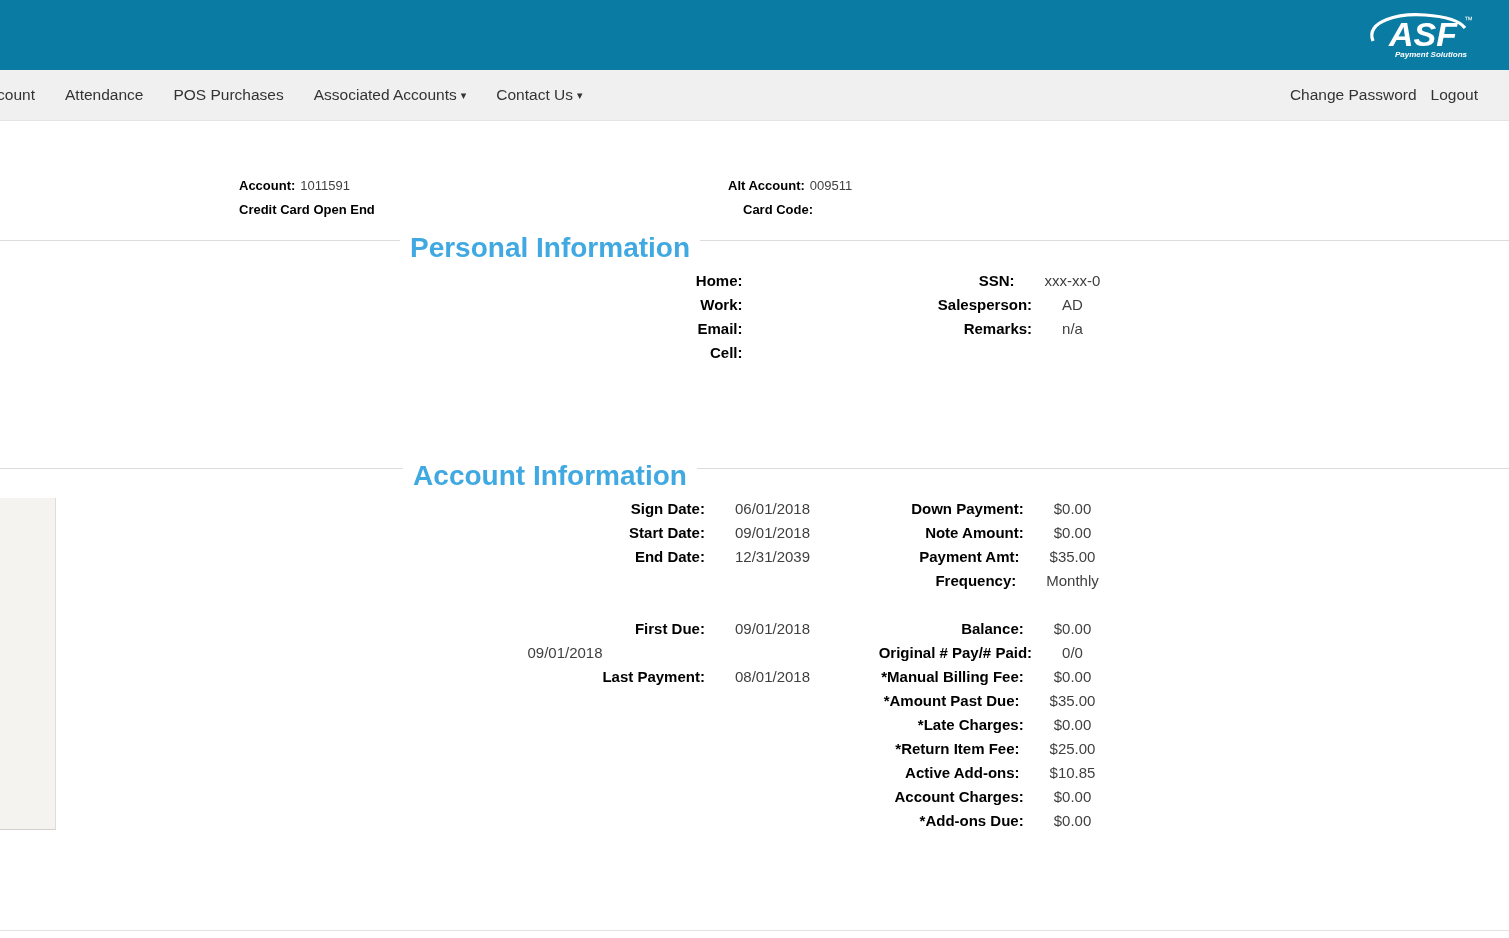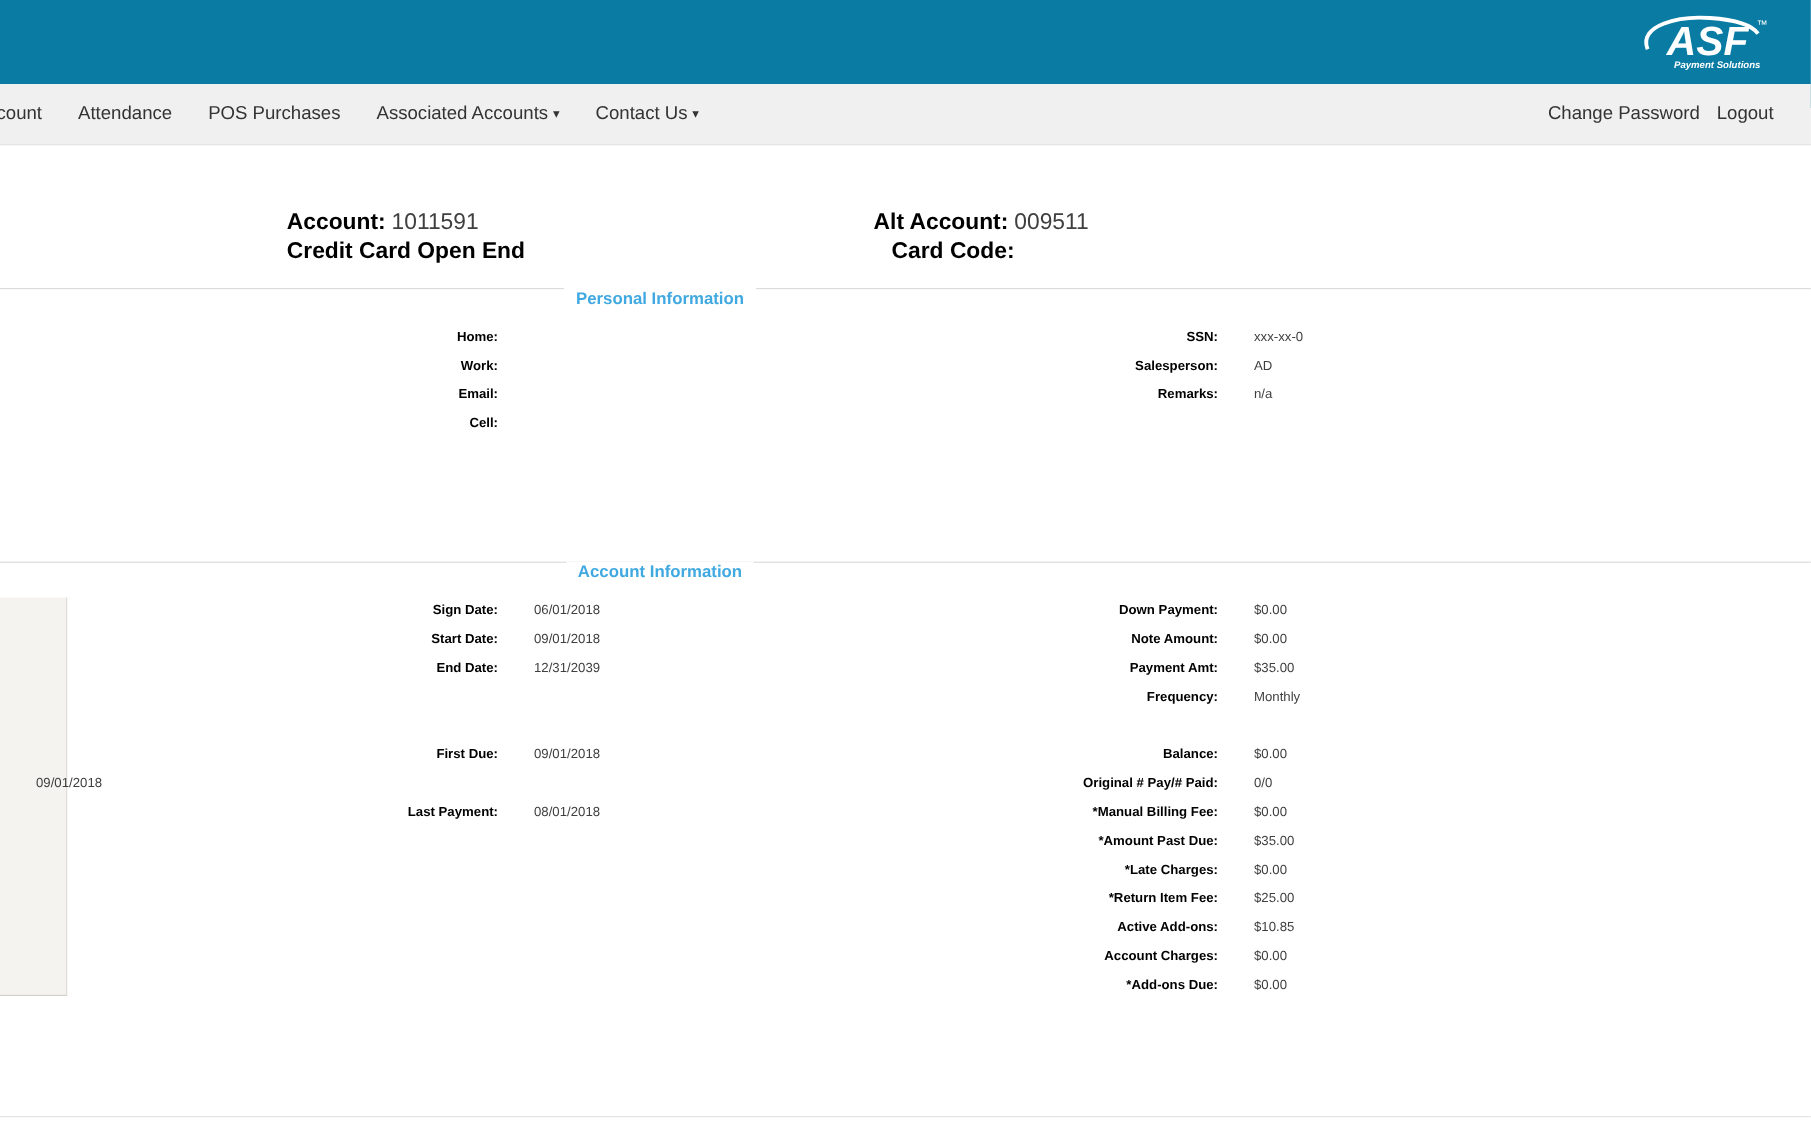--- a/index.html
+++ b/index.html
@@ -15,42 +15,42 @@
     position:absolute;top:70px;left:0;width:100%;height:50px;background:#f0f0f0;
     border-bottom:1px solid #e4e4e4;display:flex;justify-content:space-between;
     align-items:center;font-size:15.5px;color:#333333;
   }
   .nav-left{display:flex;align-items:center;gap:30px;}
   .nav-right{display:flex;align-items:center;gap:14px;padding-right:31px;}
   .nav-item{cursor:pointer;white-space:nowrap;}
   .nav-left .nav-item:first-child{margin-left:-21px;}
   .caret{font-size:11px;margin-left:4px;vertical-align:1px;}
   
-  .acct-block{position:absolute;top:174px;font-size:19px;line-height:24px;color:#3f3f3f;}
+  .acct-block{position:absolute;top:174px;font-size:13px;line-height:24px;color:#3f3f3f;}
   .acct-block .line{height:24px;white-space:nowrap;}
   .b{font-weight:bold;color:#000000;}
   .acct-block .v{margin-left:5px;}
   .indent15{padding-left:15px;}
   
   .divider{position:absolute;left:0;width:100%;height:0;border-top:1px solid #dcdcdc;}
   #divider-personal{top:240px;}
   #divider-account{top:468px;}
   #divider-bottom{top:930px;border-top-color:#e3e3e3;}
   .section-title{
     position:absolute;left:0;width:1100px;text-align:center;
-    font-size:14px;font-weight:bold;color:#41a9e1;line-height:24px;
+    font-size:28px;font-weight:bold;color:#41a9e1;line-height:24px;
   }
   #title-personal{top:236px;}
   #title-account{top:464px;}
   .section-title span{background:#ffffff;padding:0 10px;}
   
   .col{position:absolute;left:0;width:1100px;}
   #personal-left,#personal-right{top:269px;}
   #account-left,#account-right{top:497px;}
-  .row{display:flex;height:24px;line-height:24px;font-size:11px;}
+  .row{display:flex;height:24px;line-height:24px;font-size:15px;justify-content:center;}
   .lbl{flex:0 0 415px;text-align:right;font-weight:bold;color:#000000;white-space:nowrap;}
   .rightcol .lbl{flex-basis:1015px;}
   .val{padding-left:30px;color:#3f3f3f;white-space:nowrap;}
   .gap24{height:24px;}
   .gap48{height:48px;}
   
   .left-fragment{
     position:absolute;left:0;top:498px;width:55px;height:331px;
     background:#f5f3ef;border-right:1px solid #e0ddd8;border-bottom:1px solid #d4d1cc;
   }

